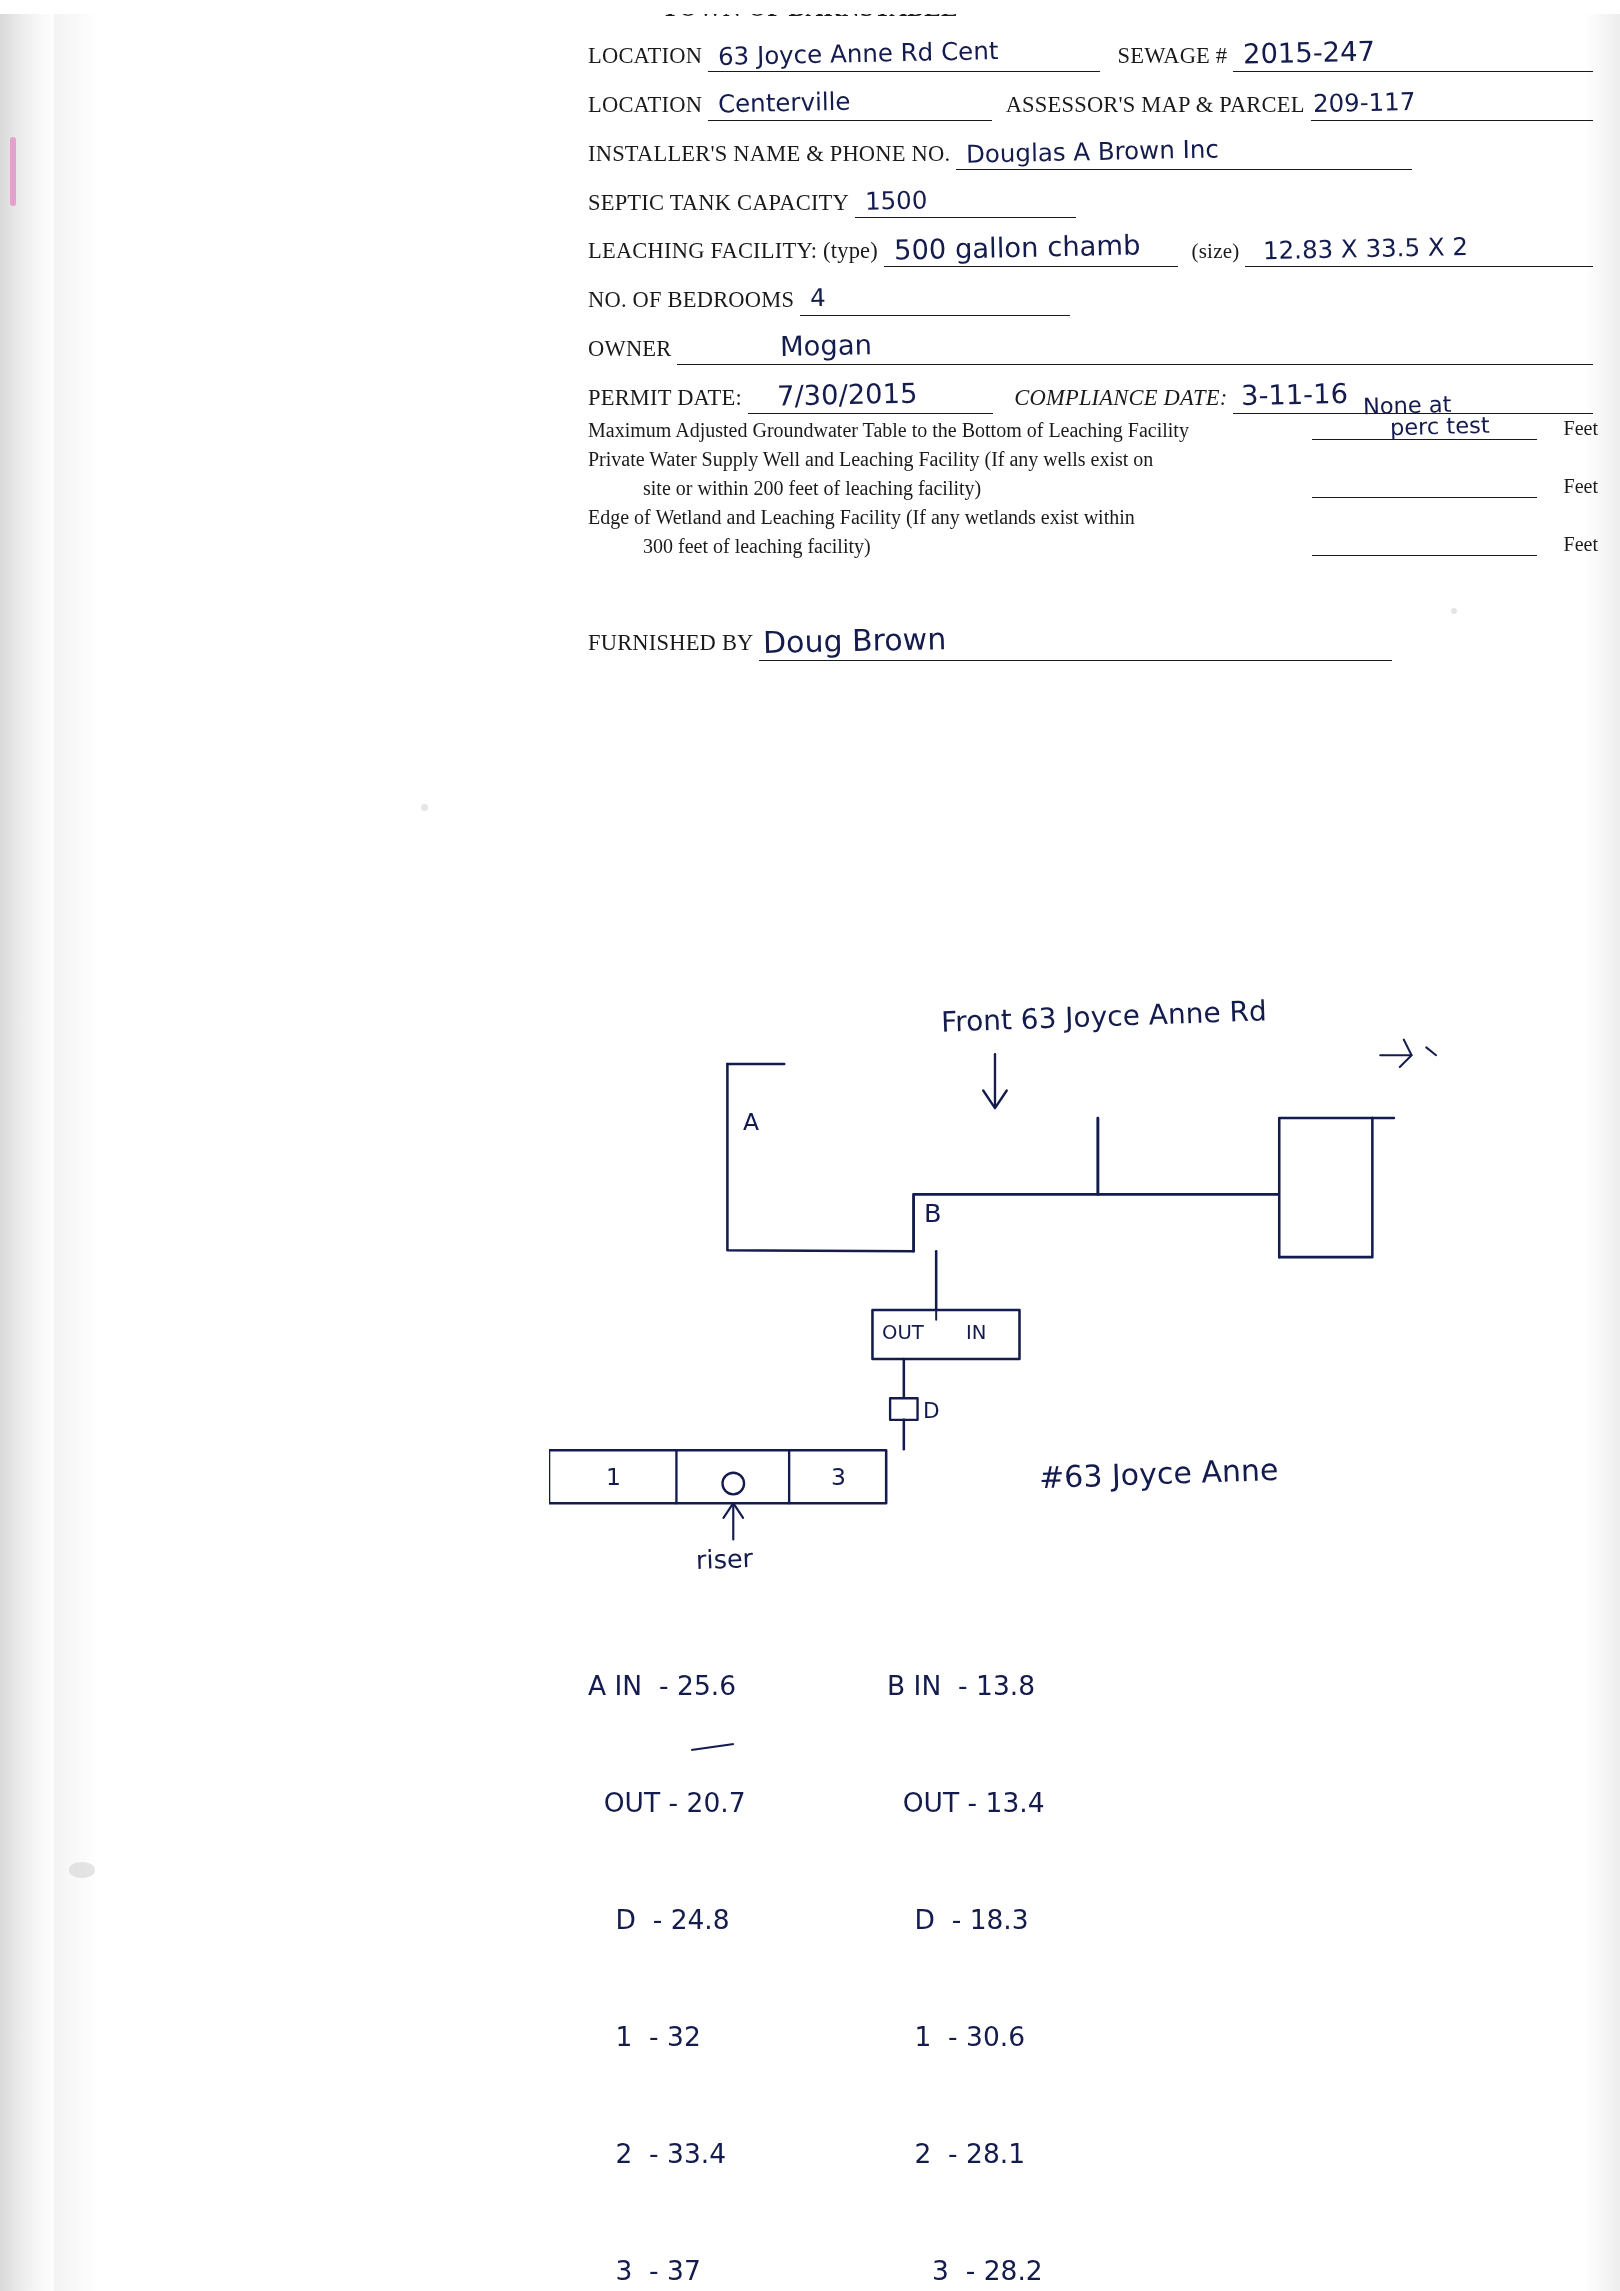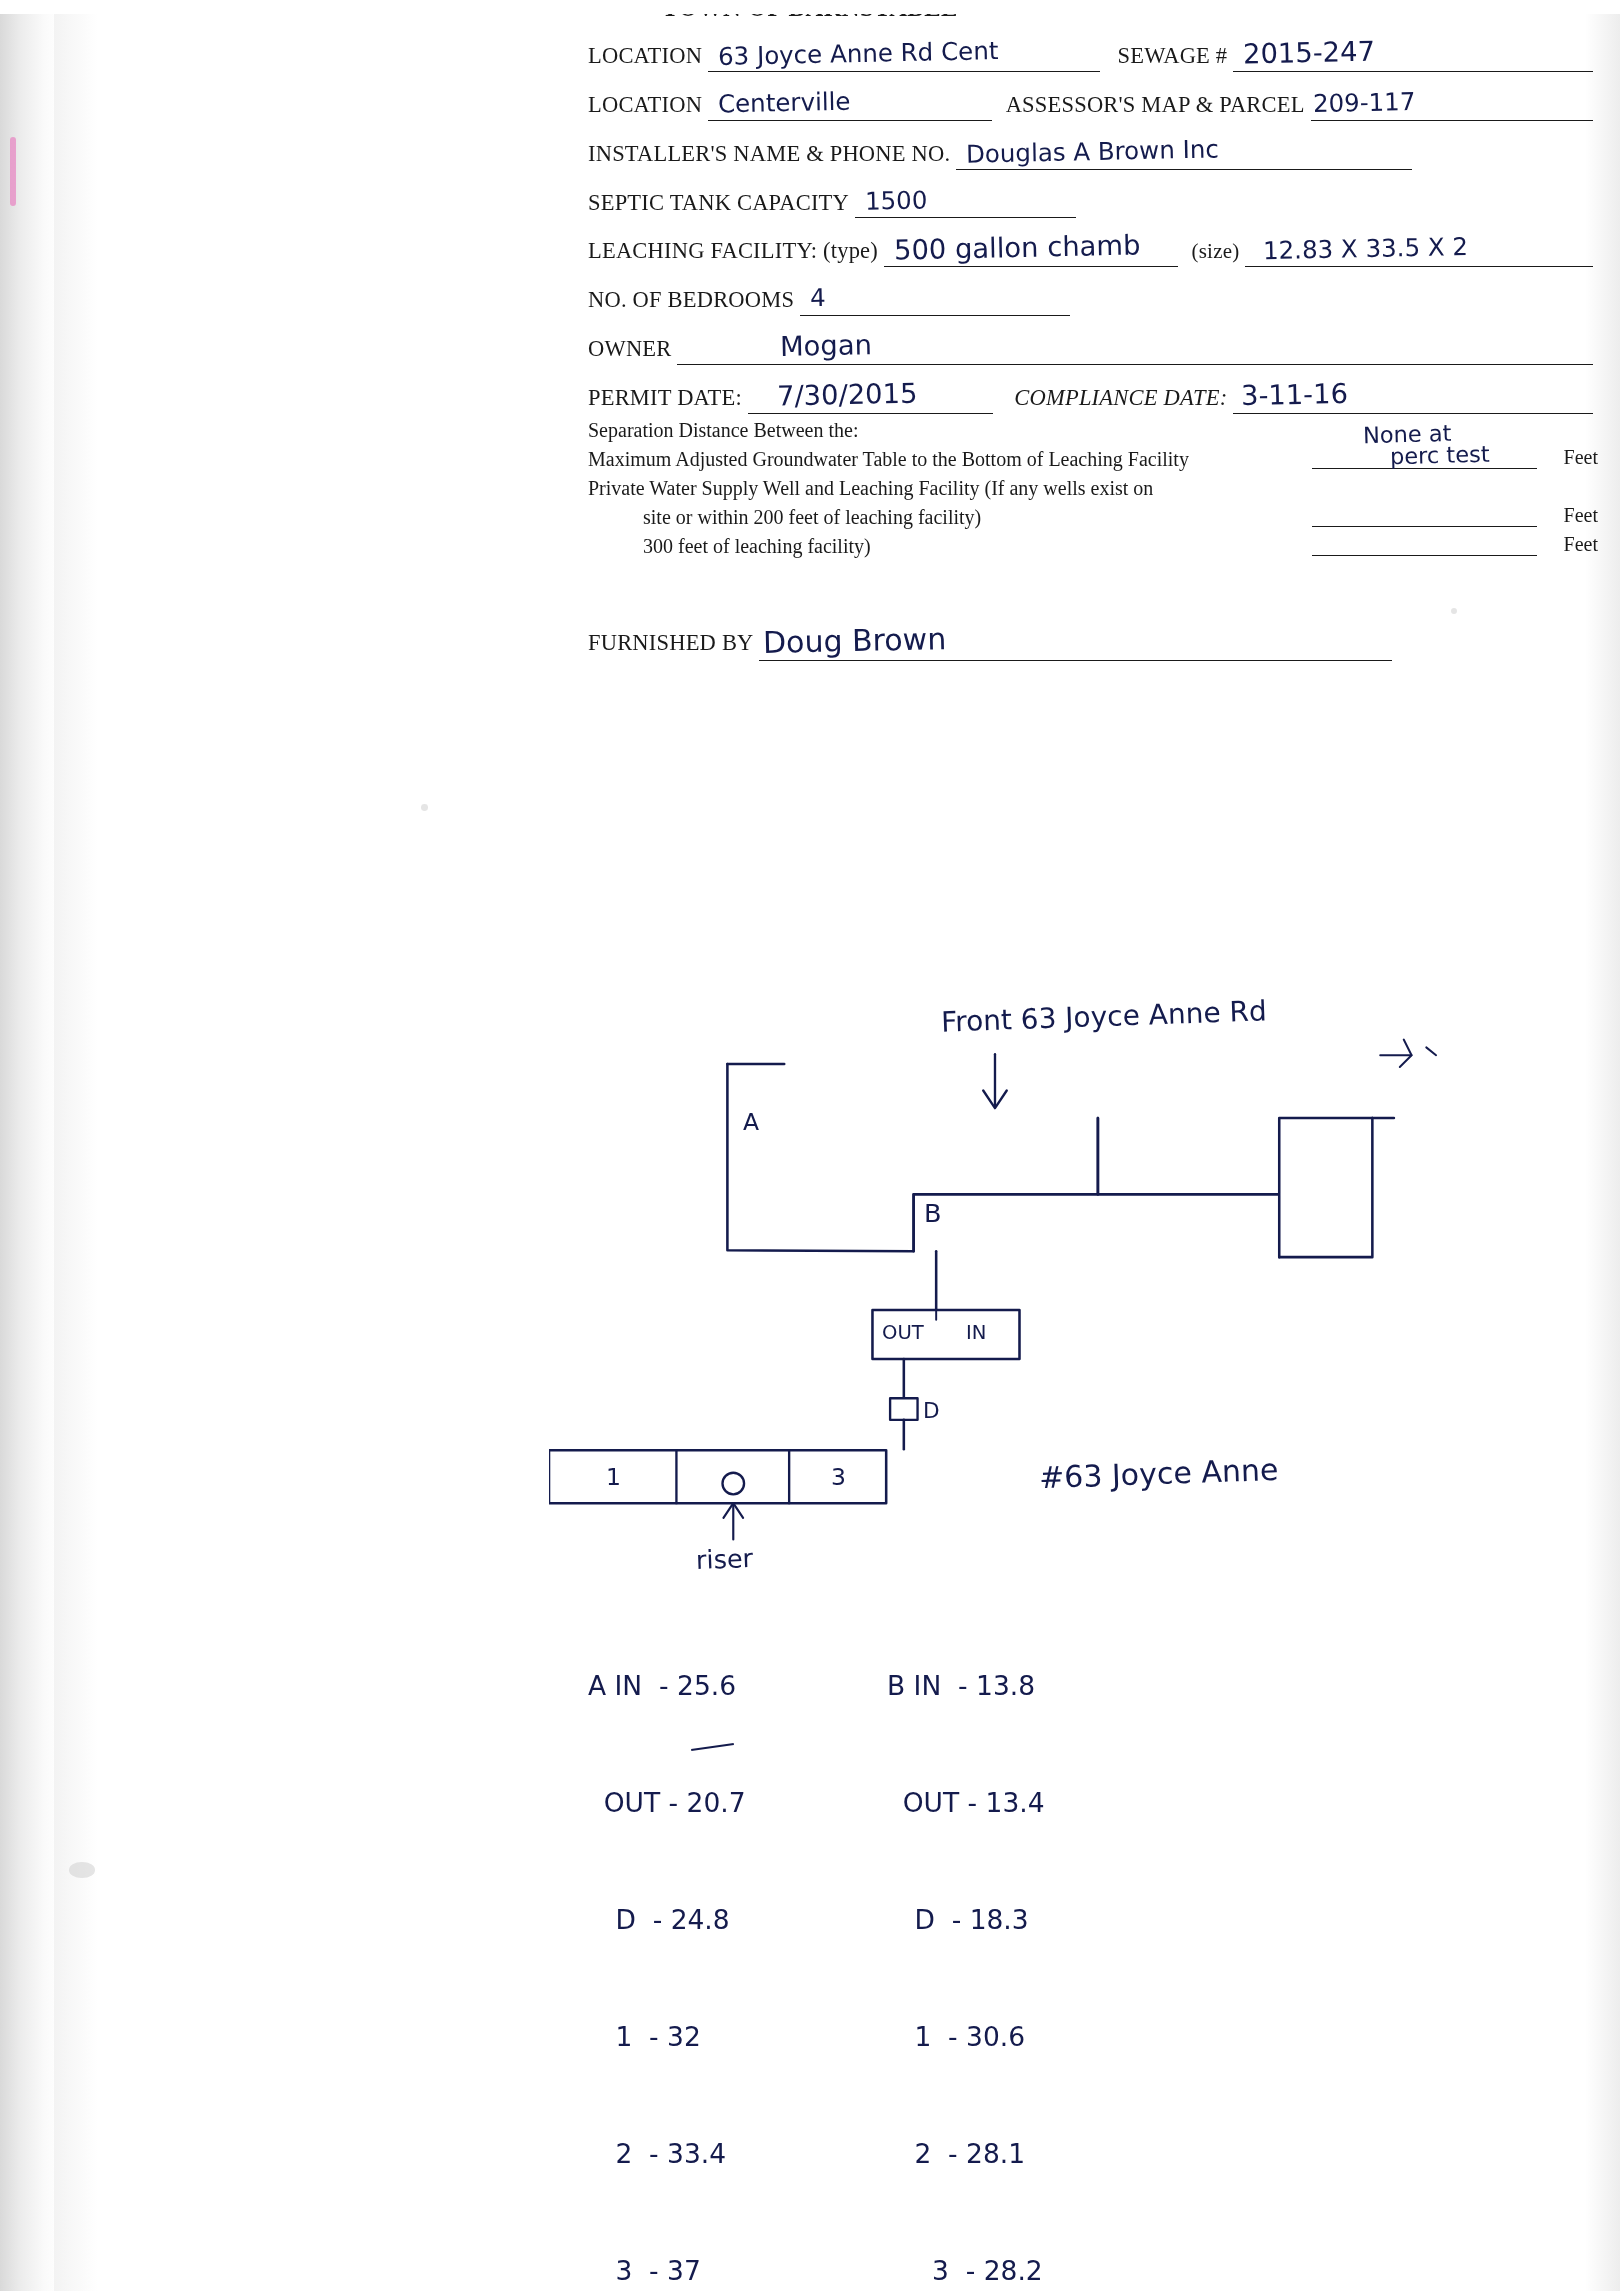--- a/index.html
+++ b/index.html
@@ -282,39 +282,41 @@
       </span>
       <span class="lbl" style="margin-left:21.6px;font-style:italic;">COMPLIANCE DATE:</span>
       <span class="fill">
         <span class="hand lg" style="left:7.8px;">3-11-16</span>
       </span>
     </div>
 
   </div>
 
   <div class="sep-block">
-    <div class="sep-line">Separation Distance Between the:</div>
 
     <div class="sep-line">
       <span>Maximum Adjusted Groundwater Table to the Bottom of Leaching Facility</span>
       <span class="sep-rule"></span>
       <span class="sep-hand" style="right:147px; bottom:25.5px;">None at</span>
       <span class="sep-hand" style="right:108px; bottom:3.9px;">perc test</span>
       <span class="sep-feet">Feet</span>
     </div>
 
     <div class="sep-line">
       <span>Private Water Supply Well and Leaching Facility (If any wells exist on</span>
     </div>
     <div class="sep-line sep-indent">
       <span>site or within 200 feet of leaching facility)</span>
       <span class="sep-rule"></span>
       <span class="sep-feet">Feet</span>
     </div>
 
+    <div class="sep-line">
+      <span>Edge of Wetland and Leaching Facility (If any wetlands exist within</span>
+    </div>
     <div class="sep-line sep-indent">
       <span>300 feet of leaching facility)</span>
       <span class="sep-rule"></span>
       <span class="sep-feet">Feet</span>
     </div>
   </div>
 
   <div class="furnished">
     <span class="lbl">FURNISHED BY</span>
     <span class="fill" style="height:33px;">

